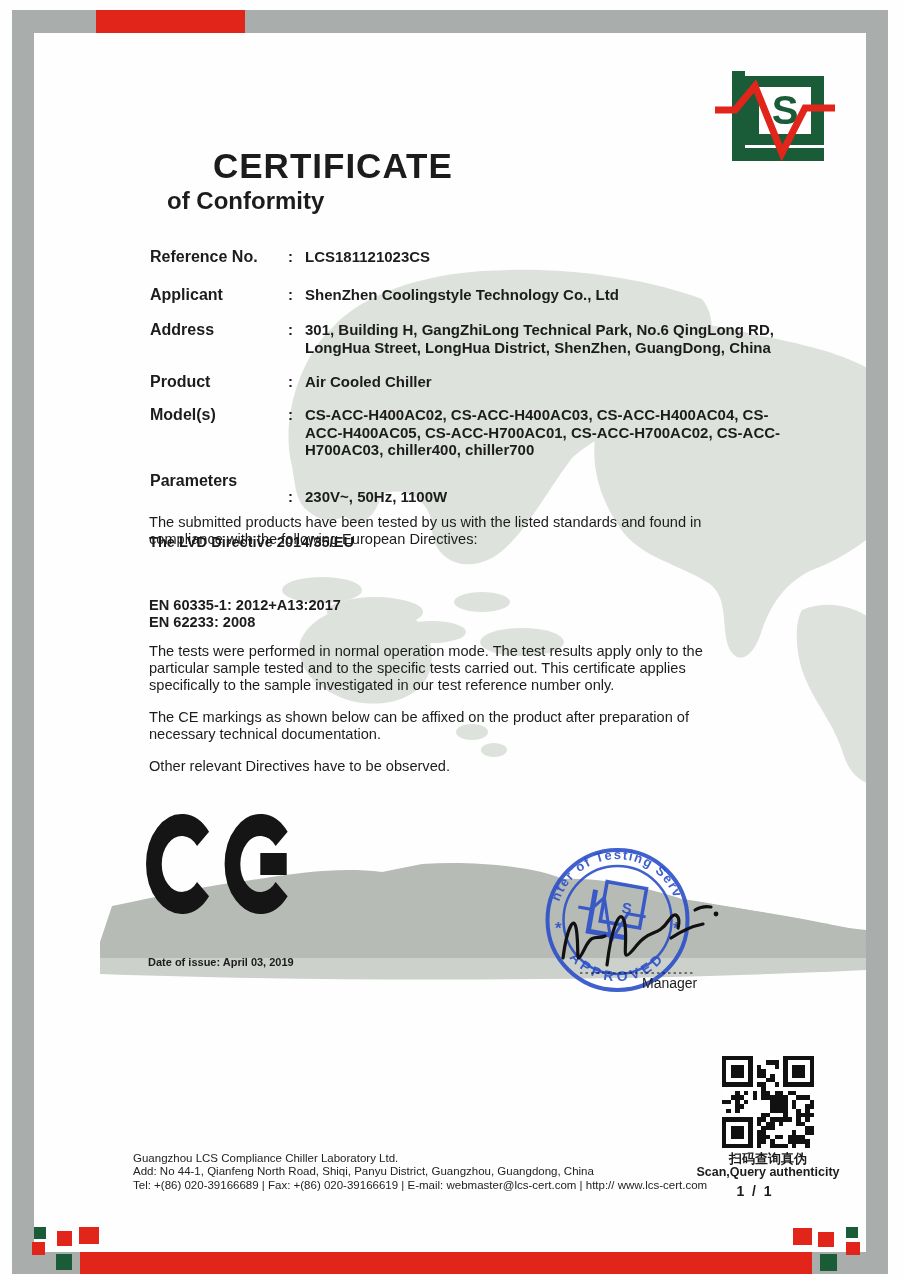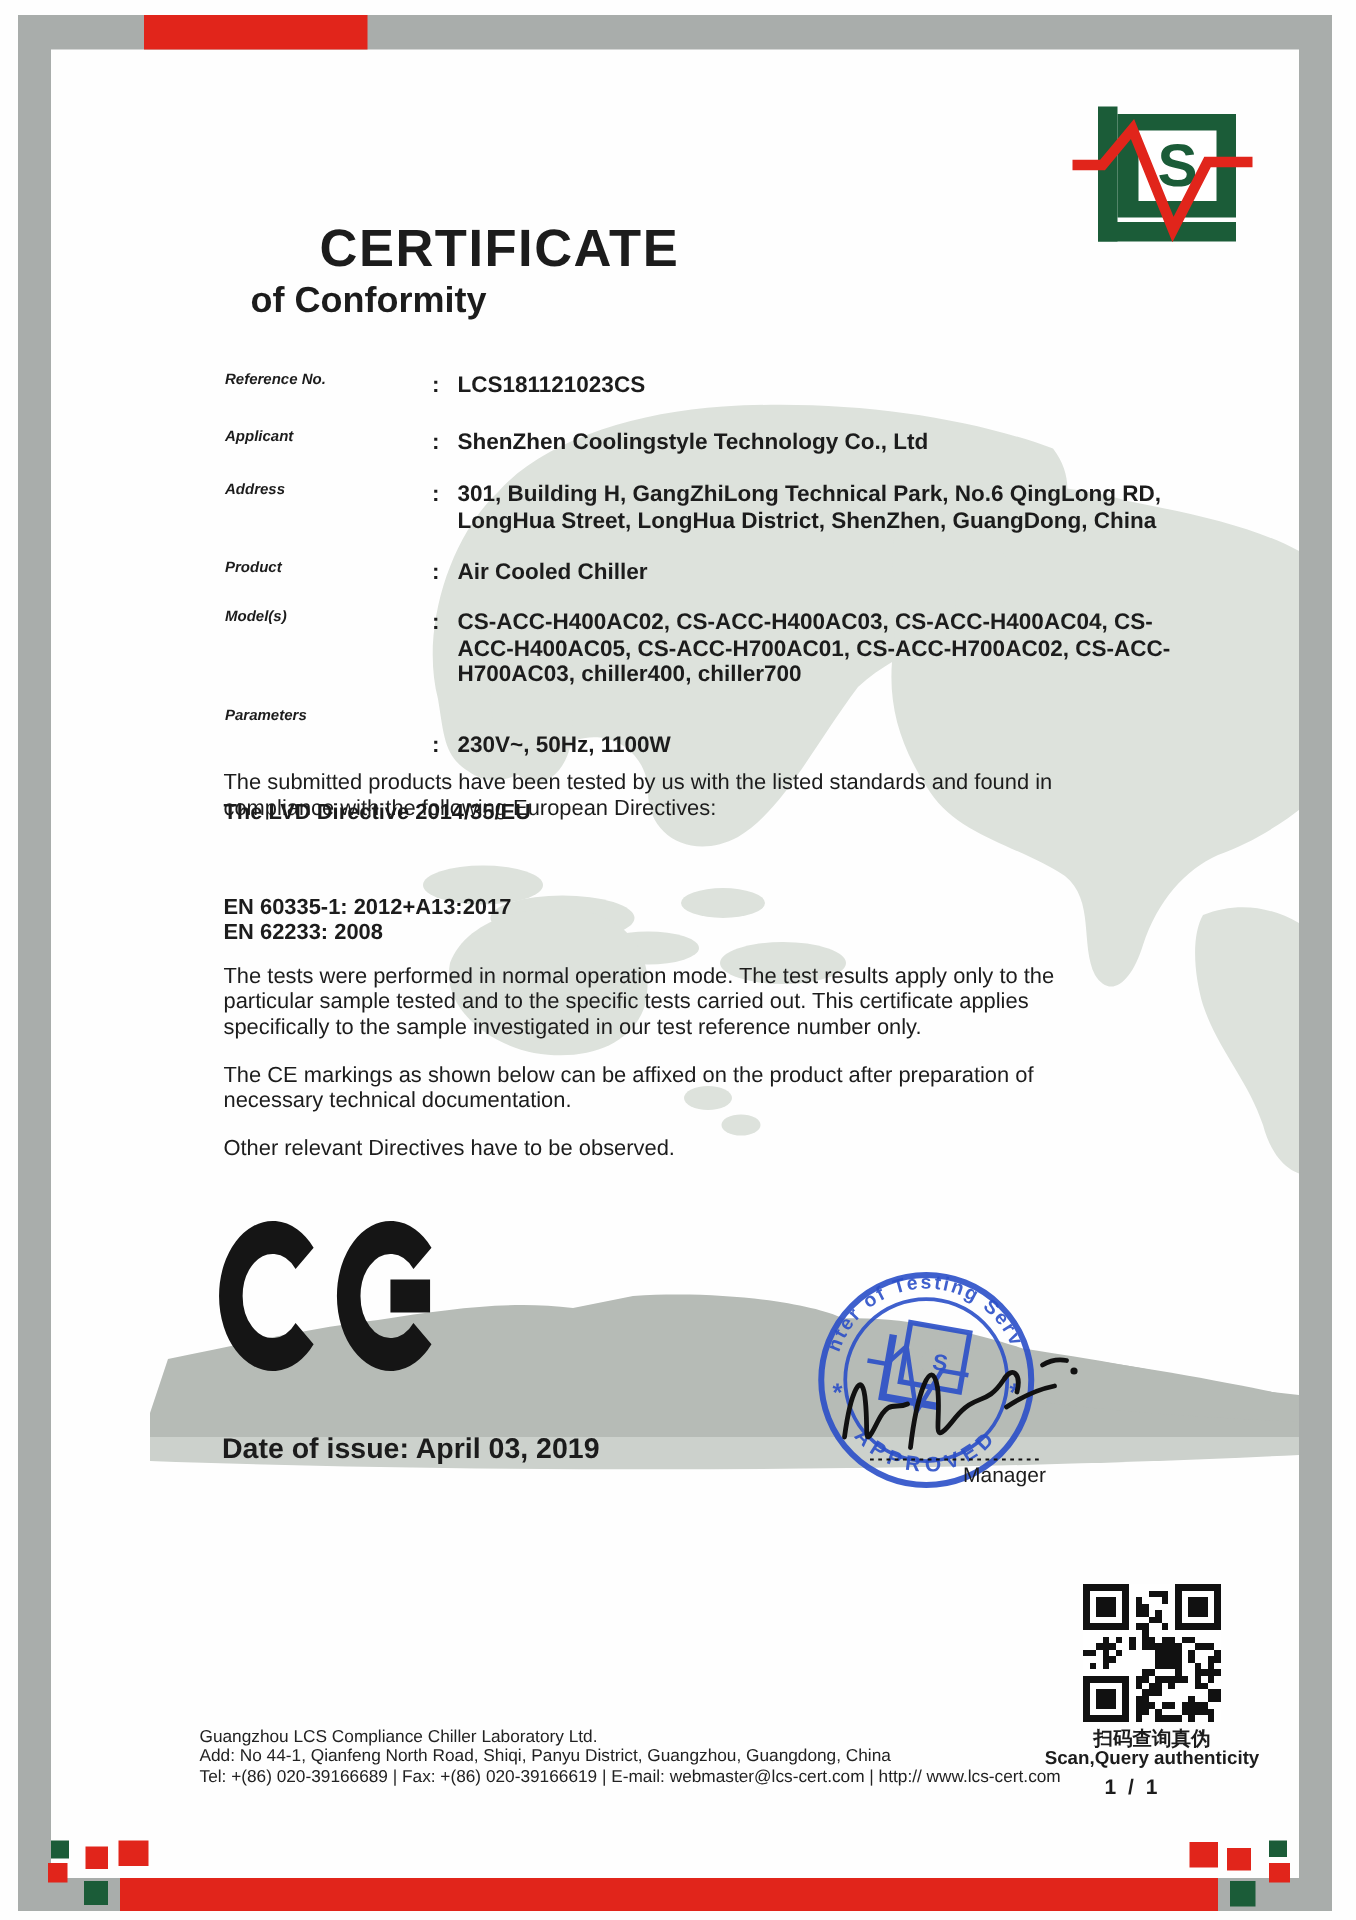--- a/index.html
+++ b/index.html
@@ -7,27 +7,27 @@
   .page{position:relative;width:904px;height:1280px;background:#fefefe;overflow:hidden;}
   .abs{position:absolute;}
   
   .bar{background:#a9adab;}
   .red{background:#e1251b;}
   .green{background:#1b5c38;}
   
   .title{left:166px;top:146px;font-size:35px;font-weight:bold;letter-spacing:1px;margin-left:47px;}
   .subtitle{left:167px;top:187px;font-size:24px;font-weight:bold;}
   
-  .row-label{left:150px;width:135px;font-size:10px;font-weight:bold;font-style:italic;}
+  .row-label{left:150px;width:135px;font-size:16px;font-weight:bold;}
   .row-colon{left:288px;font-size:15px;font-weight:bold;}
   .row-value{left:305px;width:505px;font-size:15px;font-weight:bold;line-height:17.5px;white-space:pre-line;}
   
   .para{left:149px;width:590px;font-size:14.6px;line-height:16.8px;white-space:pre-line;}
   .para.bold{font-weight:bold;}
-  .date-line{left:148px;top:956px;font-size:19px;font-weight:bold;text-align:center;}
+  .date-line{left:148px;top:956px;font-size:11px;font-weight:bold;text-align:center;}
   
   .footer{left:133px;top:1152px;font-size:11.5px;line-height:13.4px;color:#222;}
   .qr-caption-zh{left:668px;top:1150px;width:200px;text-align:center;font-size:13px;font-weight:bold;}
   .qr-caption-en{left:668px;top:1165px;width:200px;text-align:center;font-size:12.5px;font-weight:bold;}
   .page-indicator{left:700px;top:1183px;width:110px;text-align:center;font-size:14px;font-weight:bold;letter-spacing:2px;}
   svg text{font-family:"Liberation Sans","DejaVu Sans",sans-serif;}
 </style>
 </head>
 <body>
 

